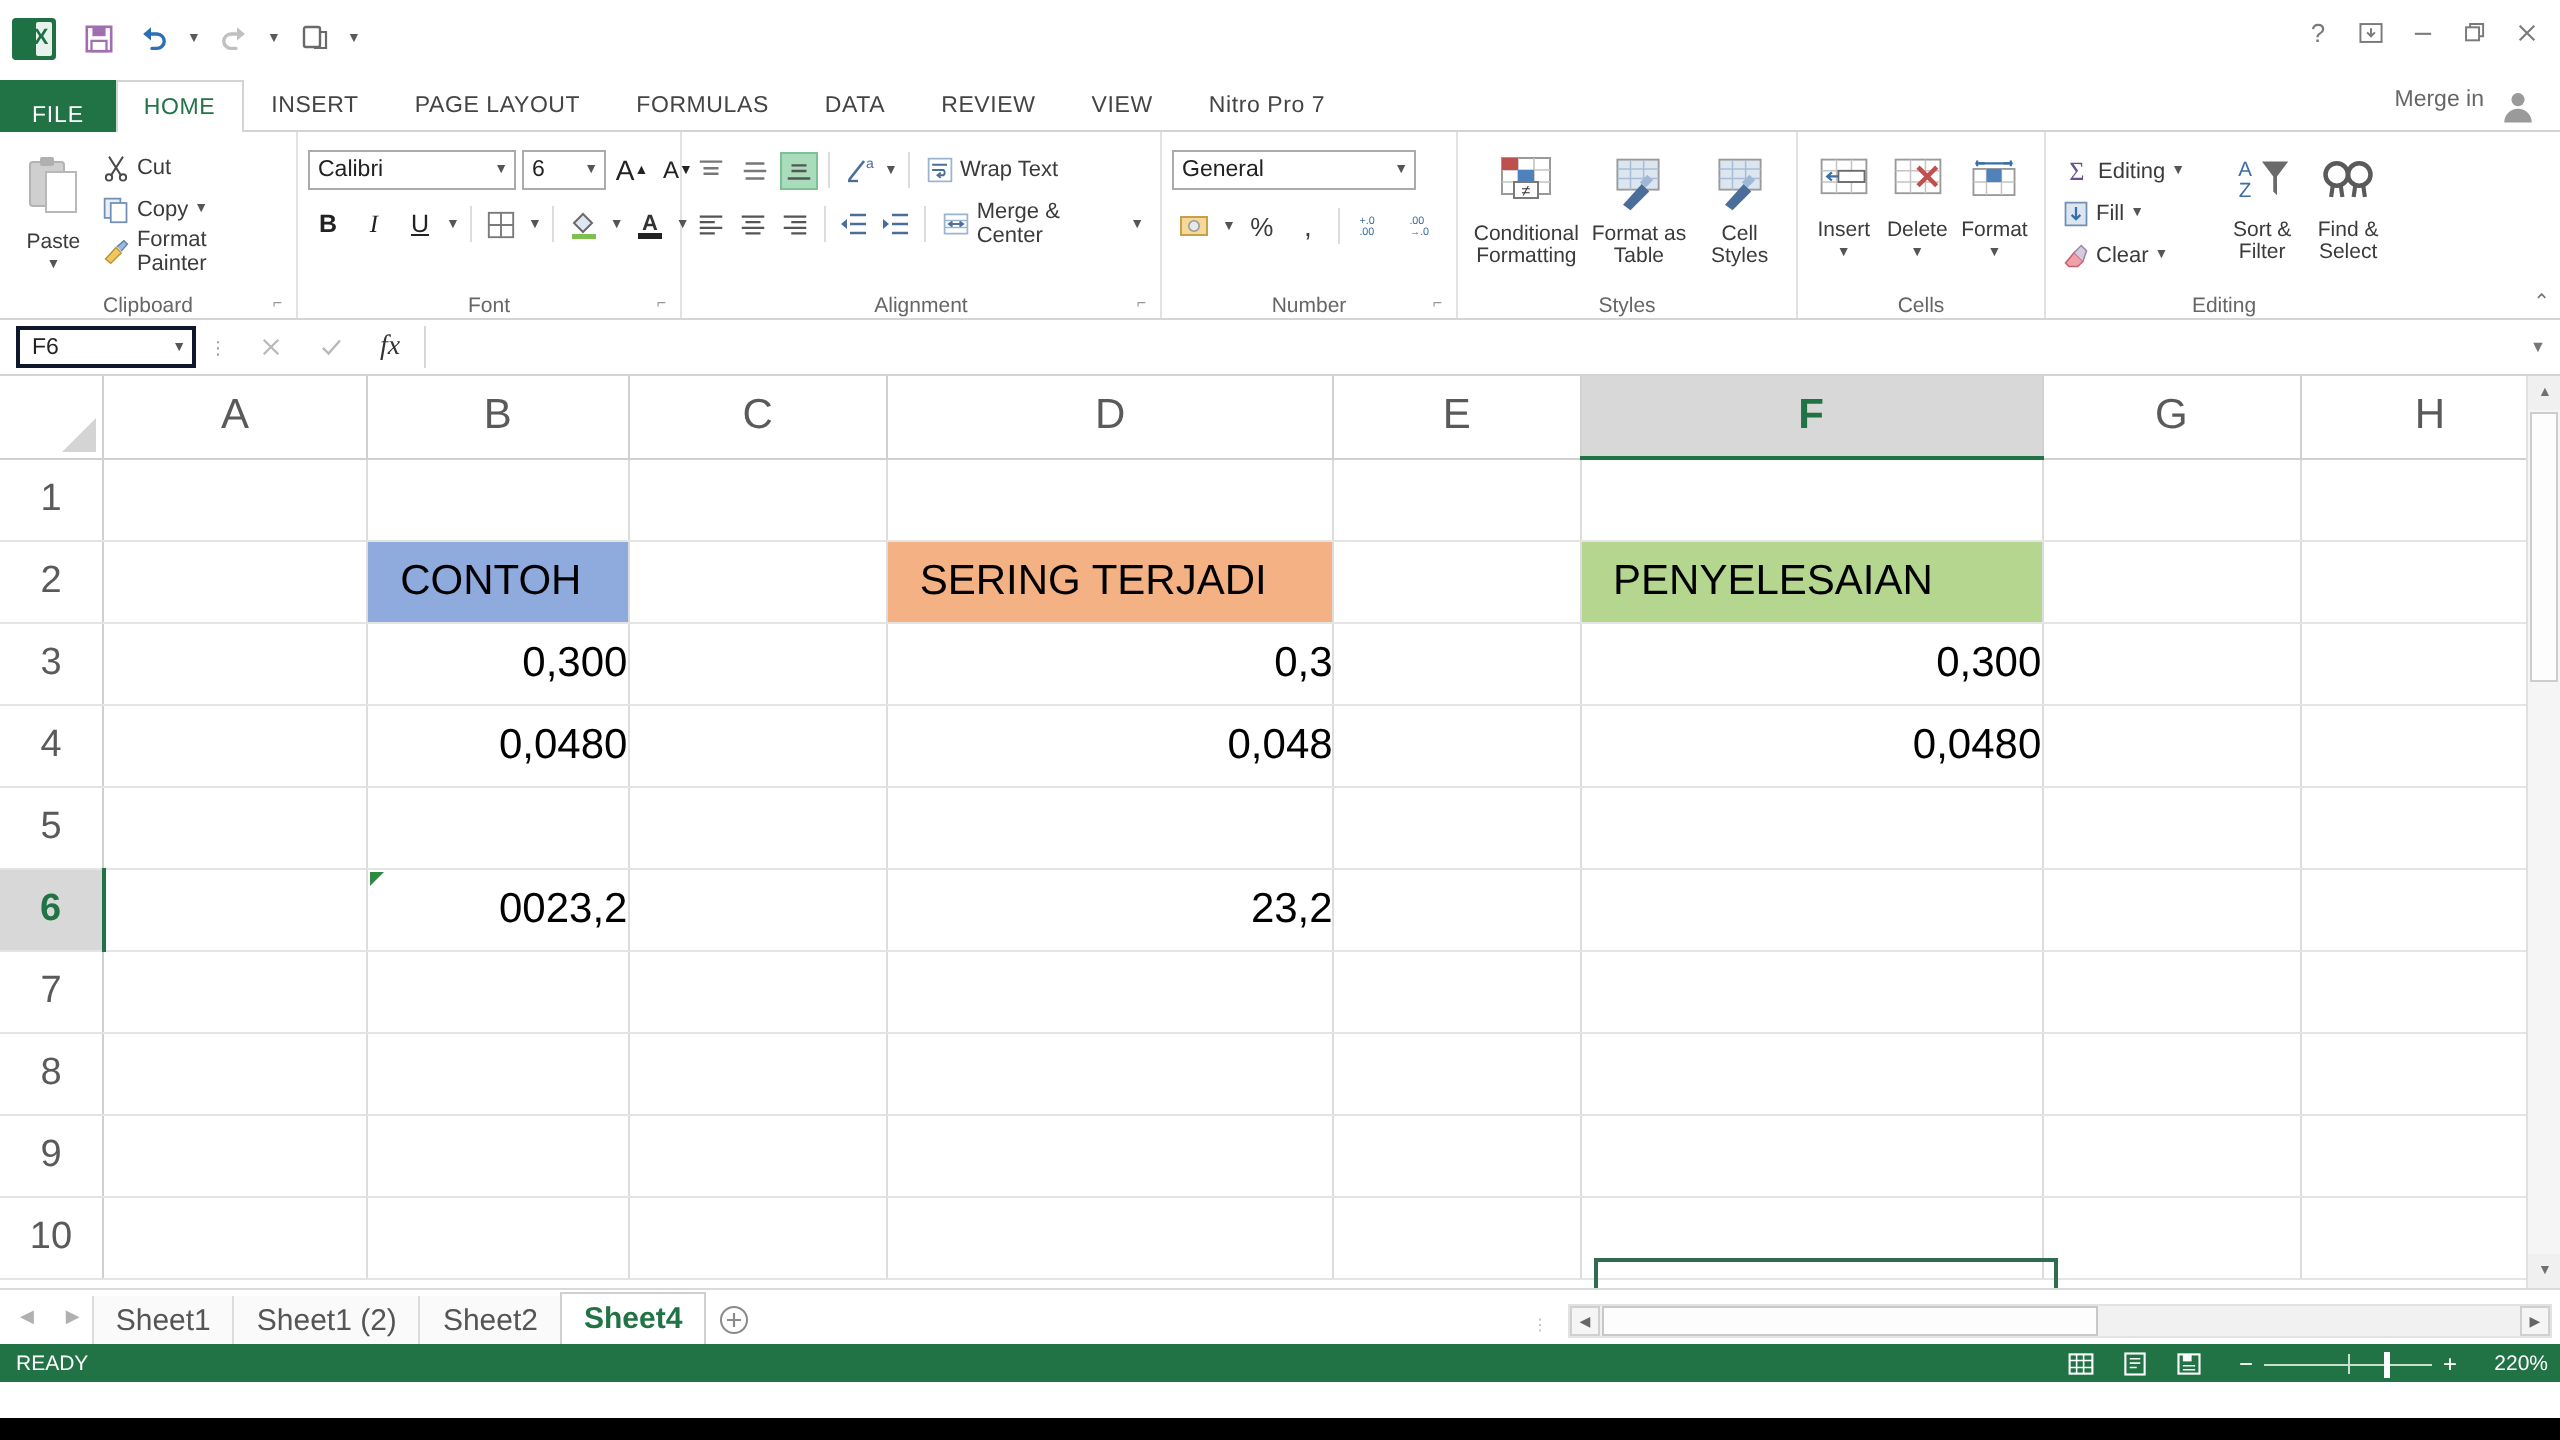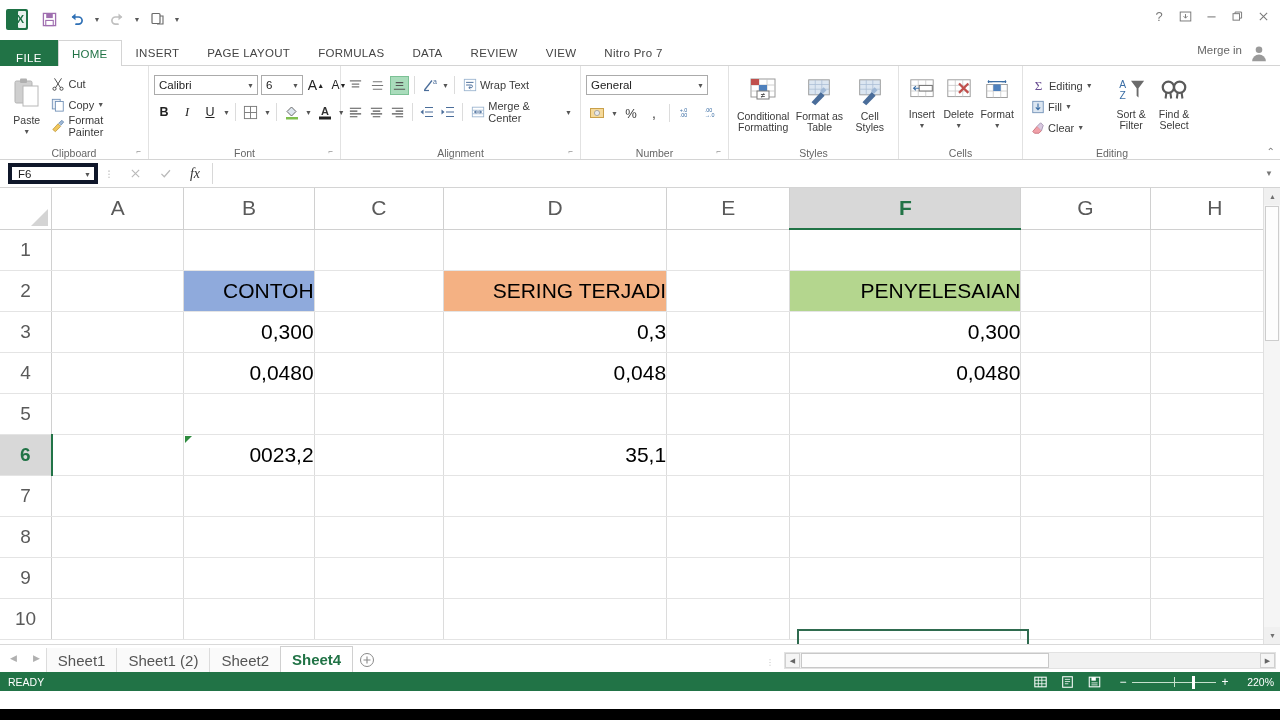--- a/index.html
+++ b/index.html
@@ -207,21 +207,21 @@
 
   
   .fbar {
     height: 28px; display:flex; align-items:center;
     background:#fff;
     border-bottom:1px solid #d4d4d4;
     padding: 0 2px;
   }
   .namebox {
     width: 90px; height: 21px; margin-left:6px;
-    border:4px solid #0f172a; background:#fff;
+    border:2px solid #0f172a; background:#fff;
     font-size:11.5px; color:#222;
     display:flex;align-items:center; padding-left:6px;
     position:relative;
   }
   .fbar-dots{ width:22px; text-align:center; color:#9a9a9a; font-size:9px; letter-spacing:0; }
   .fbtn2{ width:30px;height:22px;display:flex;align-items:center;justify-content:center;color:#9e9e9e;font-size:13px;}
   .fbtn2.fx{ color:#333; font-style:italic; font-family:"Liberation Serif",serif; font-size:14px;}
   .finput{
     flex:1; height:21px; margin-left:2px; margin-right:2px;
     border-left:1px solid #d8d8d8;
@@ -297,21 +297,21 @@
     border-bottom:1px solid #e4e4e4;
     font-size: 21px;
     color:#000;
     vertical-align:middle;
     padding: 0 6px;
     position: relative;
     white-space: nowrap;
     overflow: visible;
   }
   td.cell.r { text-align:right; }
-  td.cell.l { text-align:right; }
+  td.cell.l { text-align:left;padding-left:16px; }
 
   .errtri{
     position:absolute; left:1px; top:1px;
     width:0;height:0;
     border-left:7px solid #2e8b3e;
     border-bottom:7px solid transparent;
   }
 
   
   .selbox {
@@ -998,21 +998,21 @@
       </tr>
 
       <tr>
         <td class="rowh sel">6</td>
         <td class="cell l"></td>
         <td class="cell r">
           <span class="errtri"></span>
           <span>0023,2</span>
         </td>
         <td class="cell r"></td>
-        <td class="cell r">35,1</td>
+        <td class="cell r">23,2</td>
         <td class="cell r"></td>
         <td class="cell r"></td>
         <td class="cell r"></td>
         <td class="cell r"></td>
       </tr>
 
       <tr>
         <td class="rowh">7</td>
         <td class="cell l"></td>
         <td class="cell r"></td>

